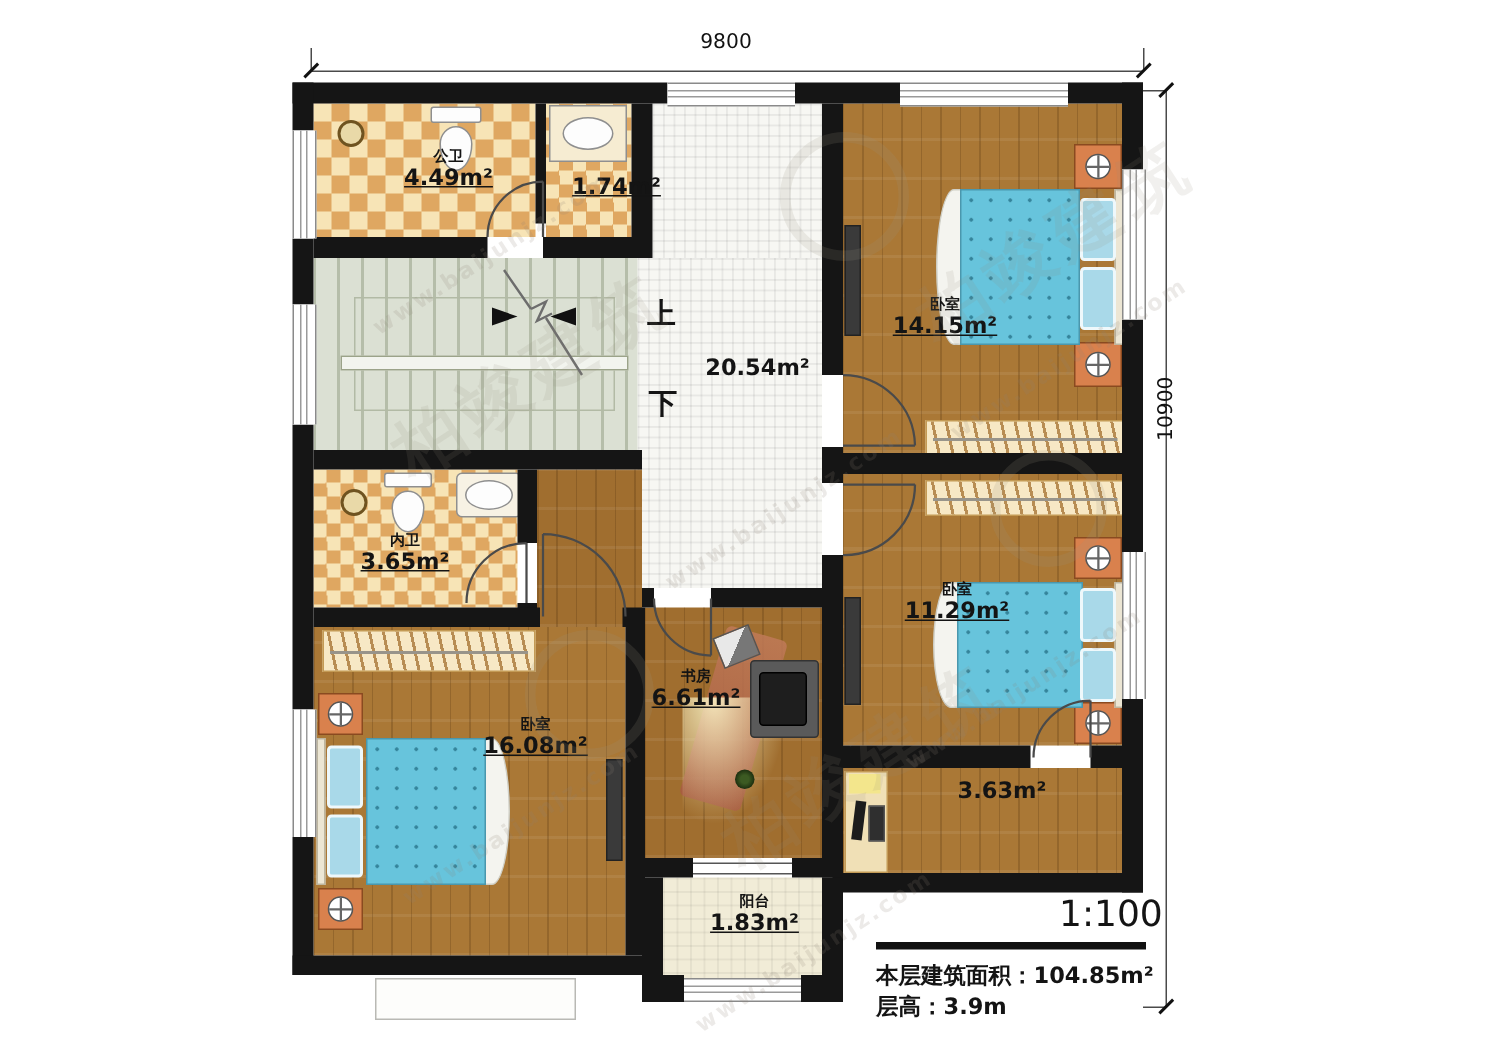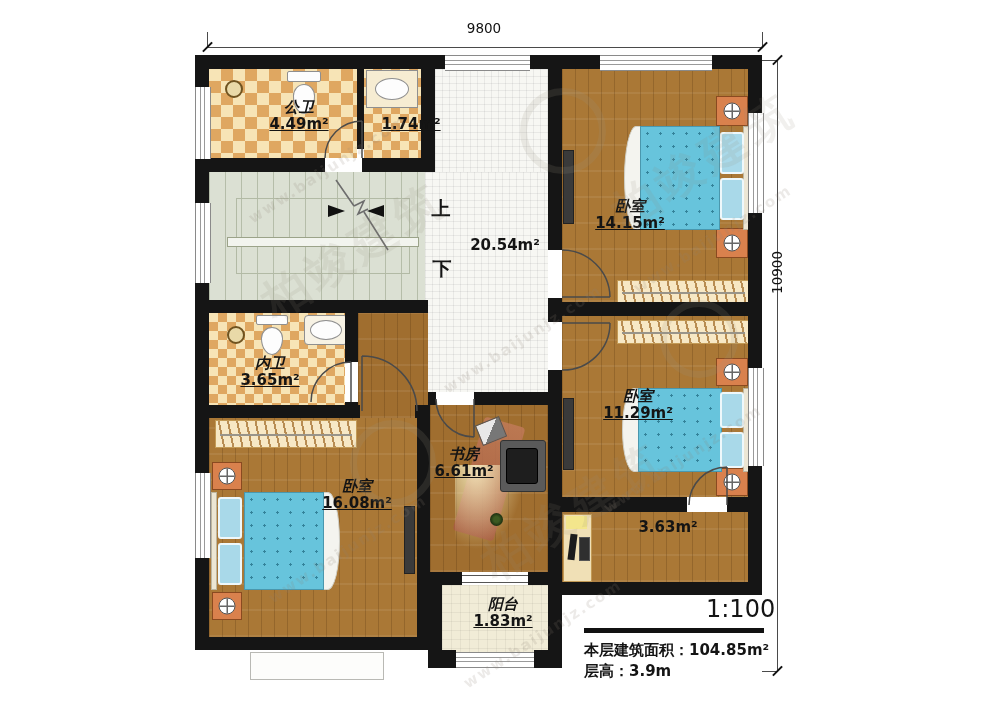--- a/index.html
+++ b/index.html
@@ -44,21 +44,21 @@
   .matt{position:absolute;background-color:#67c4dc;border:1px solid #4a97ad;box-sizing:border-box;
         background-image:radial-gradient(rgba(18,88,110,.6) 1px,transparent 1.4px);background-size:13px 13px;}
   .pillow{position:absolute;background:#a9d9e9;border:2px solid #eef8fb;border-radius:3px;box-sizing:border-box;}
   .hboard{position:absolute;background:#ece6d4;border:1px solid #bdb6a0;box-sizing:border-box;}
   .duvet{position:absolute;background:#f4f4ef;border:1px solid #cfcfc6;box-sizing:border-box;}
   .tv{position:absolute;background:#3a3a3a;border:1px solid #222;}
   .porch{position:absolute;background:#fdfdfb;border:1.5px solid #b9b9b4;}
   .fixw{position:absolute;background:#fdfdfd;border:1.5px solid #8f8f8f;box-sizing:border-box;}
   
   .label{position:absolute;transform:translateX(-50%);text-align:center;line-height:1.12;white-space:nowrap;}
-  .nm{font-weight:bold;font-size:15px;display:block;font-style:italic;}
+  .nm{font-weight:bold;font-size:10px;display:block;}
   .ar{font-weight:bold;font-size:15px;display:block;text-decoration:underline;}
   .arbig{font-weight:bold;font-size:15px;display:block;}
   .updown{position:absolute;transform:translateX(-50%);font-weight:bold;font-size:19px;}
   
   .dimline{position:absolute;background:#4a4a4a;}
   .tick{position:absolute;width:13px;height:2px;background:#111;transform:rotate(-45deg);}
   .dimtext{position:absolute;font-size:13.5px;color:#111;}
   
   .tb-title{position:absolute;font-size:27px;font-weight:bold;letter-spacing:1px;}
   .tb-scale{position:absolute;font-size:24px;font-weight:normal;}

